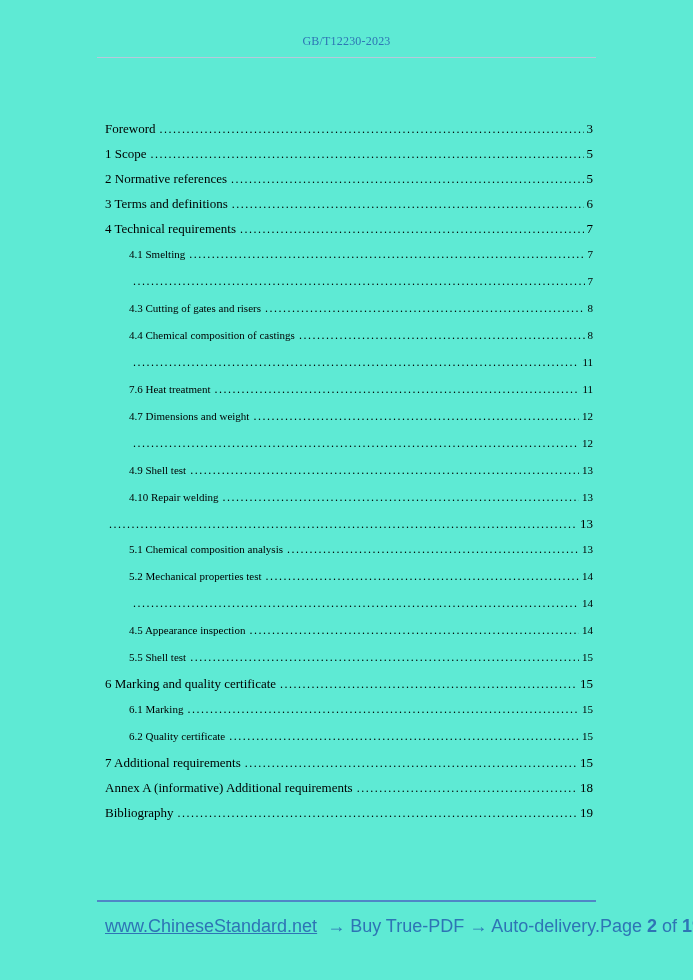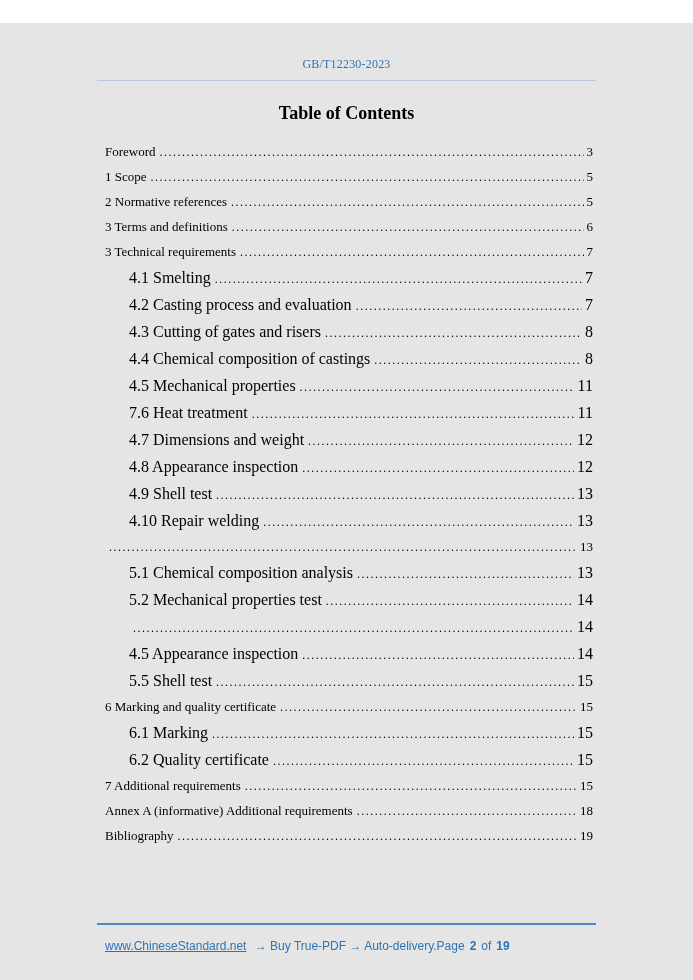--- a/index.html
+++ b/index.html
@@ -8,22 +8,21 @@
     width: 693px;
     height: 980px;
     position: relative;
     font-family: "Liberation Serif", serif;
     color: #000000;
     overflow: hidden;
   }
   .page {
     position: absolute;
     inset: 0;
-    background: #e5e5e5;
-    margin-top: 23px;
+    background: #5eead4;
   }
   .header {
     position: absolute;
     top: 31px;
     left: 97px;
     right: 97px;
     text-align: center;
   }
   .doc-number {
     color: #2e74b5;
@@ -57,21 +56,21 @@
     display: flex;
     align-items: baseline;
     width: 100%;
   }
   .toc-entry.level-0 {
     font-size: 13px;
     height: 25px;
     line-height: 25px;
   }
   .toc-entry.level-1 {
-    font-size: 16px;
+    font-size: 11px;
     height: 27px;
     line-height: 27px;
     padding-left: 24px;
   }
   .toc-label { flex: none; white-space: nowrap; }
   .toc-dots {
     flex: 1 1 auto;
     min-width: 0;
     overflow: hidden;
     white-space: nowrap;
@@ -90,24 +89,24 @@
     left: 97px;
     right: 97px;
     border-top: 2px solid #4f86c6;
   }
   .footer {
     position: absolute;
     top: 916px;
     left: 105px;
     right: 103px;
     display: flex;
-    justify-content: flex-start;
+    justify-content: space-between;
     align-items: baseline;
     font-family: "Liberation Sans", sans-serif;
-    font-size: 12px;
+    font-size: 18px;
     color: #2e74b5;
   }
   .footer-left { white-space: nowrap; }
   .site-link {
     text-decoration: underline;
     cursor: pointer;
     color: #2e74b5;
   }
   .tagline { margin-left: 5px; }
   .footer-right {
@@ -122,21 +121,20 @@
 <body>
 
 <div class="page">
 
   <div class="header">
     <span class="doc-number">GB/T12230-2023</span>
   </div>
 
   <div class="header-rule"></div>
 
-  <h1 class="page-title">Table of Contents</h1>
 
   <div class="toc">
       <div class="toc-entry level-0">
         <span class="toc-label">Foreword</span>
         <span class="toc-dots"></span>
         <span class="toc-page">3</span>
       </div>
       <div class="toc-entry level-0">
         <span class="toc-label">1 Scope</span>
         <span class="toc-dots"></span>
@@ -146,61 +144,58 @@
         <span class="toc-label">2 Normative references</span>
         <span class="toc-dots"></span>
         <span class="toc-page">5</span>
       </div>
       <div class="toc-entry level-0">
         <span class="toc-label">3 Terms and definitions</span>
         <span class="toc-dots"></span>
         <span class="toc-page">6</span>
       </div>
       <div class="toc-entry level-0">
-        <span class="toc-label">3 Technical requirements</span>
+        <span class="toc-label">4 Technical requirements</span>
         <span class="toc-dots"></span>
         <span class="toc-page">7</span>
       </div>
       <div class="toc-entry level-1">
         <span class="toc-label">4.1 Smelting</span>
         <span class="toc-dots"></span>
         <span class="toc-page">7</span>
       </div>
       <div class="toc-entry level-1">
-        <span class="toc-label">4.2 Casting process and evaluation</span>
         <span class="toc-dots"></span>
         <span class="toc-page">7</span>
       </div>
       <div class="toc-entry level-1">
         <span class="toc-label">4.3 Cutting of gates and risers</span>
         <span class="toc-dots"></span>
         <span class="toc-page">8</span>
       </div>
       <div class="toc-entry level-1">
         <span class="toc-label">4.4 Chemical composition of castings</span>
         <span class="toc-dots"></span>
         <span class="toc-page">8</span>
       </div>
       <div class="toc-entry level-1">
-        <span class="toc-label">4.5 Mechanical properties</span>
         <span class="toc-dots"></span>
         <span class="toc-page">11</span>
       </div>
       <div class="toc-entry level-1">
         <span class="toc-label">7.6 Heat treatment</span>
         <span class="toc-dots"></span>
         <span class="toc-page">11</span>
       </div>
       <div class="toc-entry level-1">
         <span class="toc-label">4.7 Dimensions and weight</span>
         <span class="toc-dots"></span>
         <span class="toc-page">12</span>
       </div>
       <div class="toc-entry level-1">
-        <span class="toc-label">4.8 Appearance inspection</span>
         <span class="toc-dots"></span>
         <span class="toc-page">12</span>
       </div>
       <div class="toc-entry level-1">
         <span class="toc-label">4.9 Shell test</span>
         <span class="toc-dots"></span>
         <span class="toc-page">13</span>
       </div>
       <div class="toc-entry level-1">
         <span class="toc-label">4.10 Repair welding</span>

